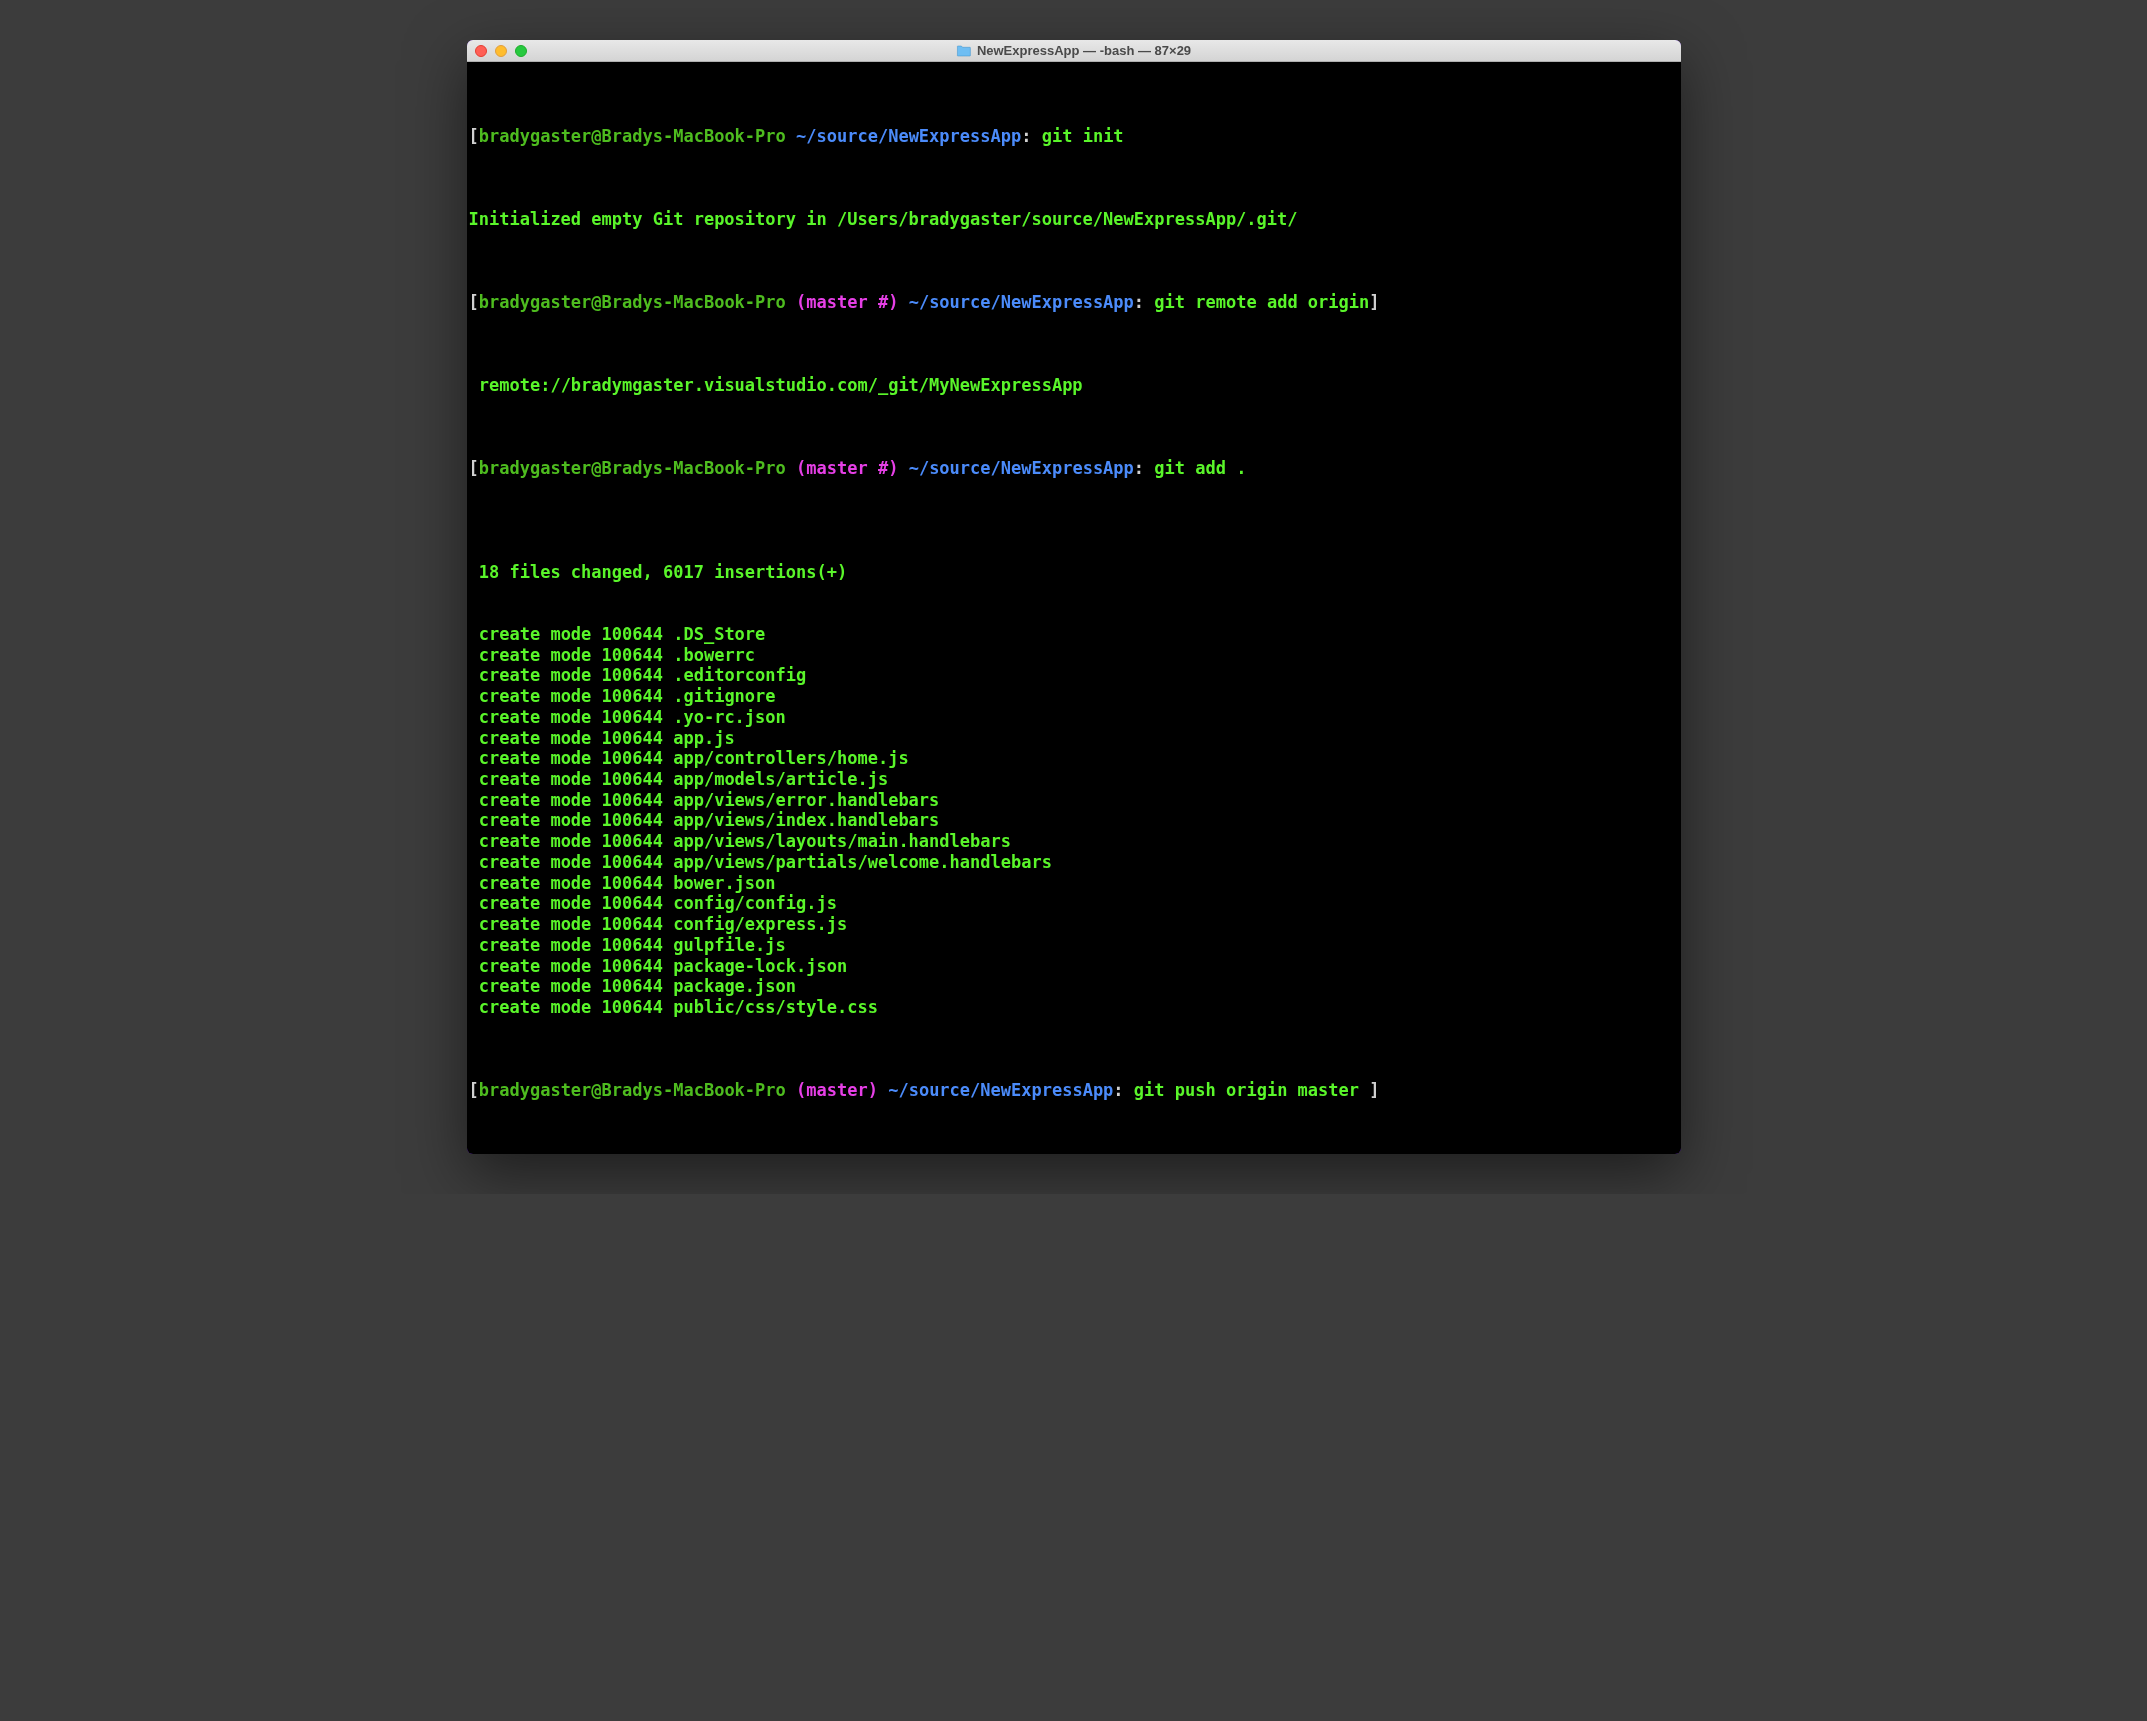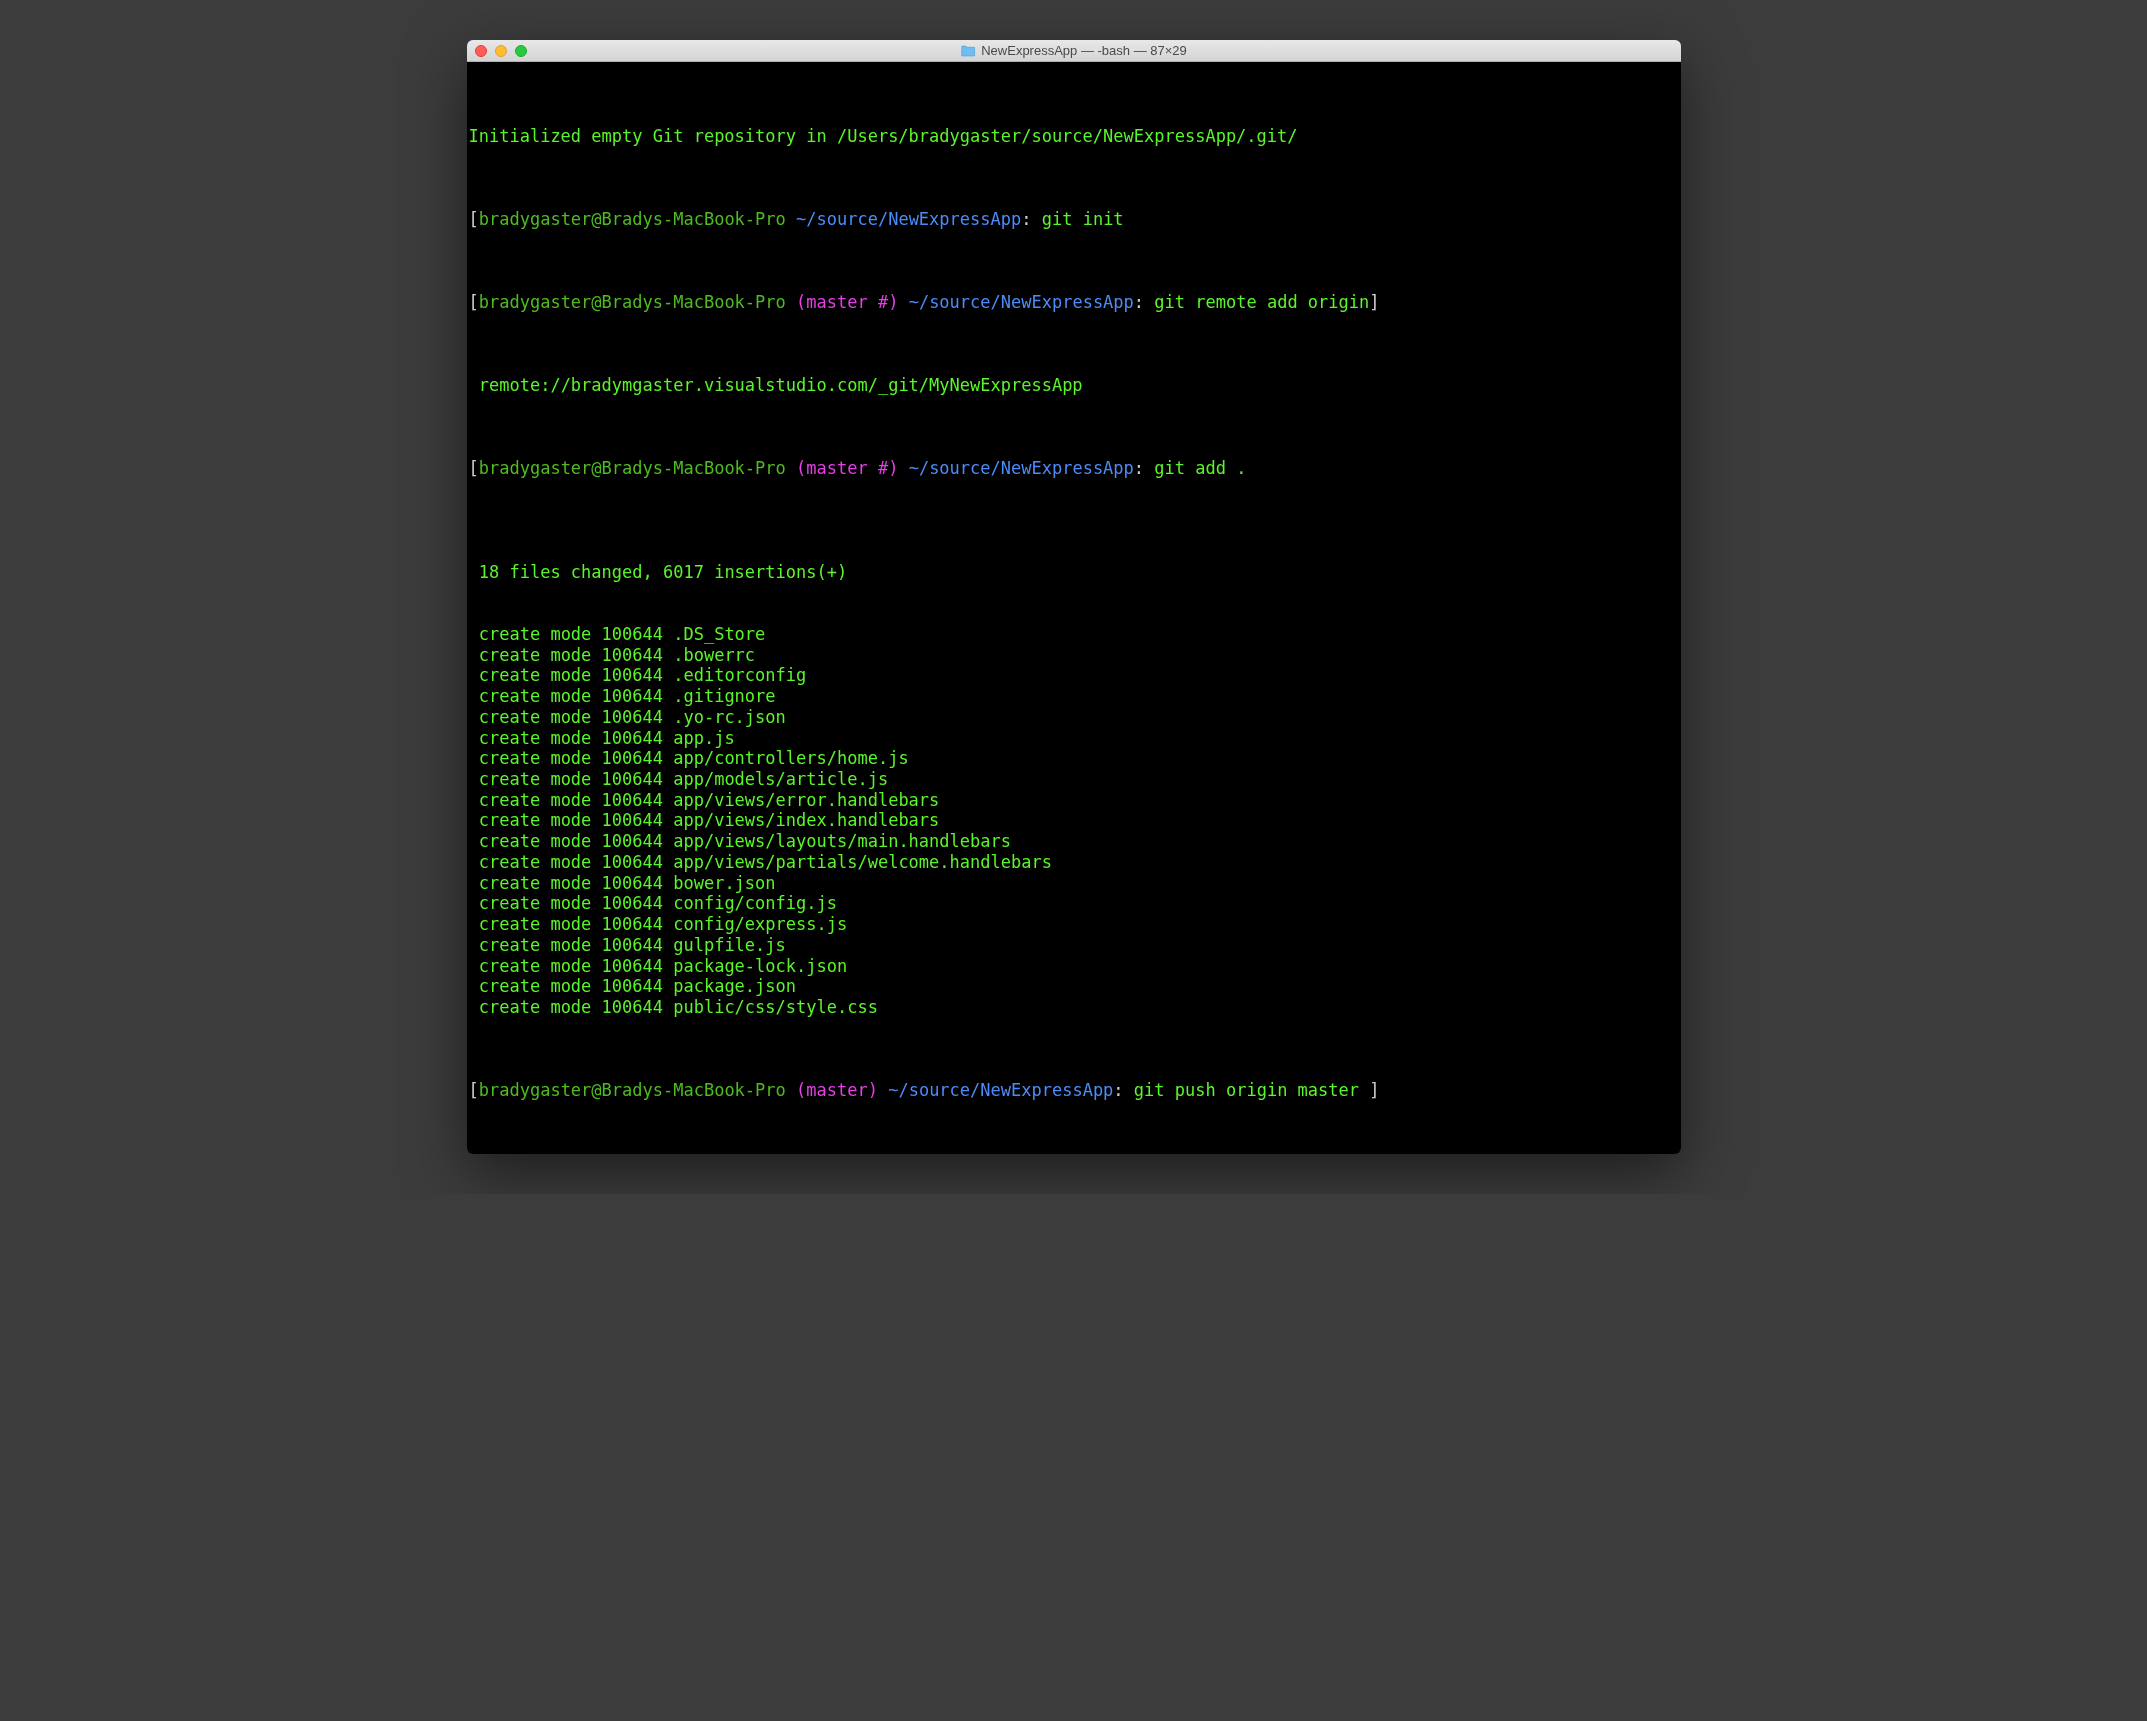--- a/index.html
+++ b/index.html
@@ -14,20 +14,21 @@
       align-items: flex-start;
       padding: 40px;
       font-family: -apple-system, BlinkMacSystemFont, "Helvetica Neue", Arial, sans-serif;
     }
     .window {
       width: 1214px;
       background: #6d28d9;
       border-radius: 6px;
       overflow: hidden;
       box-shadow: 0 20px 60px rgba(0,0,0,0.5);
+      font-weight: bold;
     }
     .titlebar {
       height: 22px;
       background: linear-gradient(to bottom, #e8e8e8, #d4d4d4);
       display: flex;
       align-items: center;
       padding: 0 8px;
       position: relative;
       border-bottom: 1px solid #b0b0b0;
     }
@@ -92,23 +93,23 @@
         <svg width="15" height="12" viewBox="0 0 15 12">
           <path d="M1 2 C1 1 1 1 2 1 L5 1 L6.2 2.3 L13 2.3 C14 2.3 14 2.3 14 3.3 L14 10 C14 11 14 11 13 11 L2 11 C1 11 1 11 1 10 Z" fill="#6FBEF3" stroke="#3A8FC7" stroke-width="0.5"></path>
         </svg>
       </span>
       <span>NewExpressApp — -bash — 87×29</span>
     </div>
   </div>
 
   <div class="terminal-body">
     
+    <span class="line"><span class="c-white">[</span><span class="c-green">bradygaster@Bradys-MacBook-Pro</span> <span class="c-blue">~/source/NewExpressApp</span><span class="c-white">:</span> <span class="c-brightgreen">git init</span></span>
+    
     <span class="line c-brightgreen">Initialized empty Git repository in /Users/bradygaster/source/NewExpressApp/.git/</span>
-    
-    <span class="line"><span class="c-white">[</span><span class="c-green">bradygaster@Bradys-MacBook-Pro</span> <span class="c-blue">~/source/NewExpressApp</span><span class="c-white">:</span> <span class="c-brightgreen">git init</span></span>
     
     <span class="line"><span class="c-white">[</span><span class="c-green">bradygaster@Bradys-MacBook-Pro</span> <span class="c-magenta">(master #)</span> <span class="c-blue">~/source/NewExpressApp</span><span class="c-white">:</span> <span class="c-brightgreen">git remote add origin</span><span class="c-white">]</span></span>
     
     <span class="line c-brightgreen"> remote://bradymgaster.visualstudio.com/_git/MyNewExpressApp</span>
     
     <span class="line"><span class="c-white">[</span><span class="c-green">bradygaster@Bradys-MacBook-Pro</span> <span class="c-magenta">(master #)</span> <span class="c-blue">~/source/NewExpressApp</span><span class="c-white">:</span> <span class="c-brightgreen">git add .</span></span>
     
     
     <span class="line c-brightgreen"> 18 files changed, 6017 insertions(+)</span>
     <div id="file-list"><span class="line c-brightgreen"> create mode 100644 .DS_Store</span><span class="line c-brightgreen"> create mode 100644 .bowerrc</span><span class="line c-brightgreen"> create mode 100644 .editorconfig</span><span class="line c-brightgreen"> create mode 100644 .gitignore</span><span class="line c-brightgreen"> create mode 100644 .yo-rc.json</span><span class="line c-brightgreen"> create mode 100644 app.js</span><span class="line c-brightgreen"> create mode 100644 app/controllers/home.js</span><span class="line c-brightgreen"> create mode 100644 app/models/article.js</span><span class="line c-brightgreen"> create mode 100644 app/views/error.handlebars</span><span class="line c-brightgreen"> create mode 100644 app/views/index.handlebars</span><span class="line c-brightgreen"> create mode 100644 app/views/layouts/main.handlebars</span><span class="line c-brightgreen"> create mode 100644 app/views/partials/welcome.handlebars</span><span class="line c-brightgreen"> create mode 100644 bower.json</span><span class="line c-brightgreen"> create mode 100644 config/config.js</span><span class="line c-brightgreen"> create mode 100644 config/express.js</span><span class="line c-brightgreen"> create mode 100644 gulpfile.js</span><span class="line c-brightgreen"> create mode 100644 package-lock.json</span><span class="line c-brightgreen"> create mode 100644 package.json</span><span class="line c-brightgreen"> create mode 100644 public/css/style.css</span></div>

